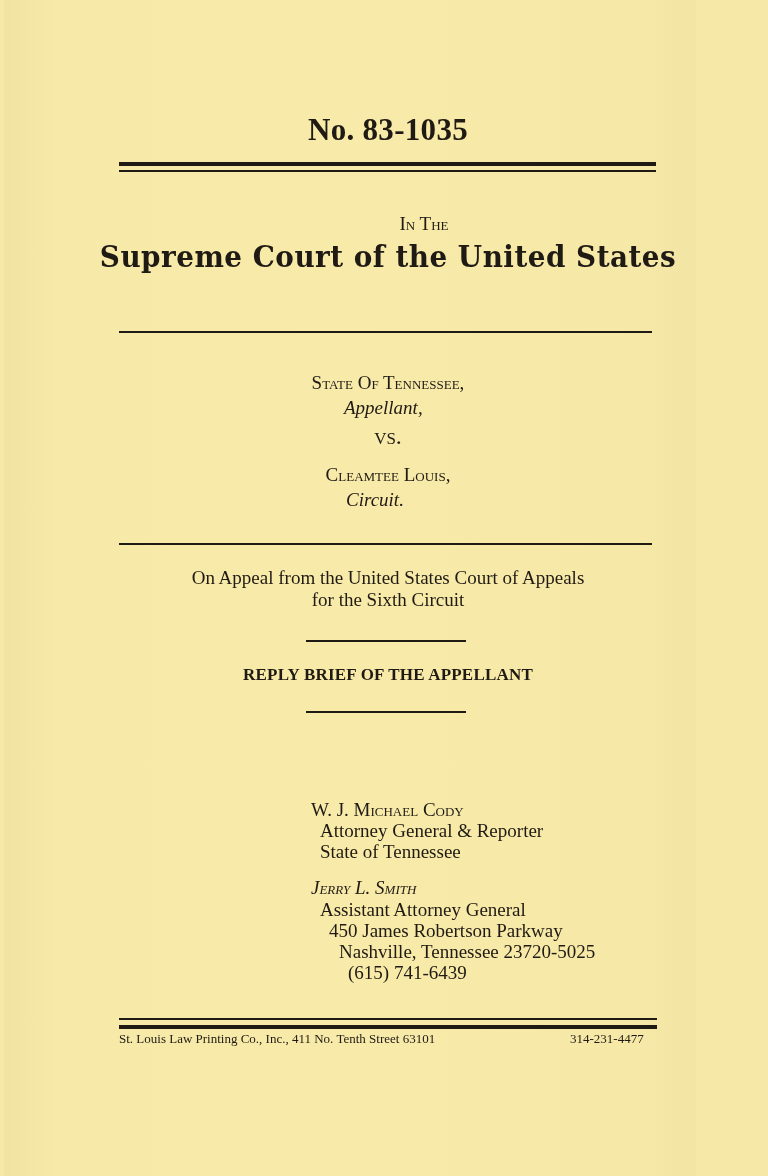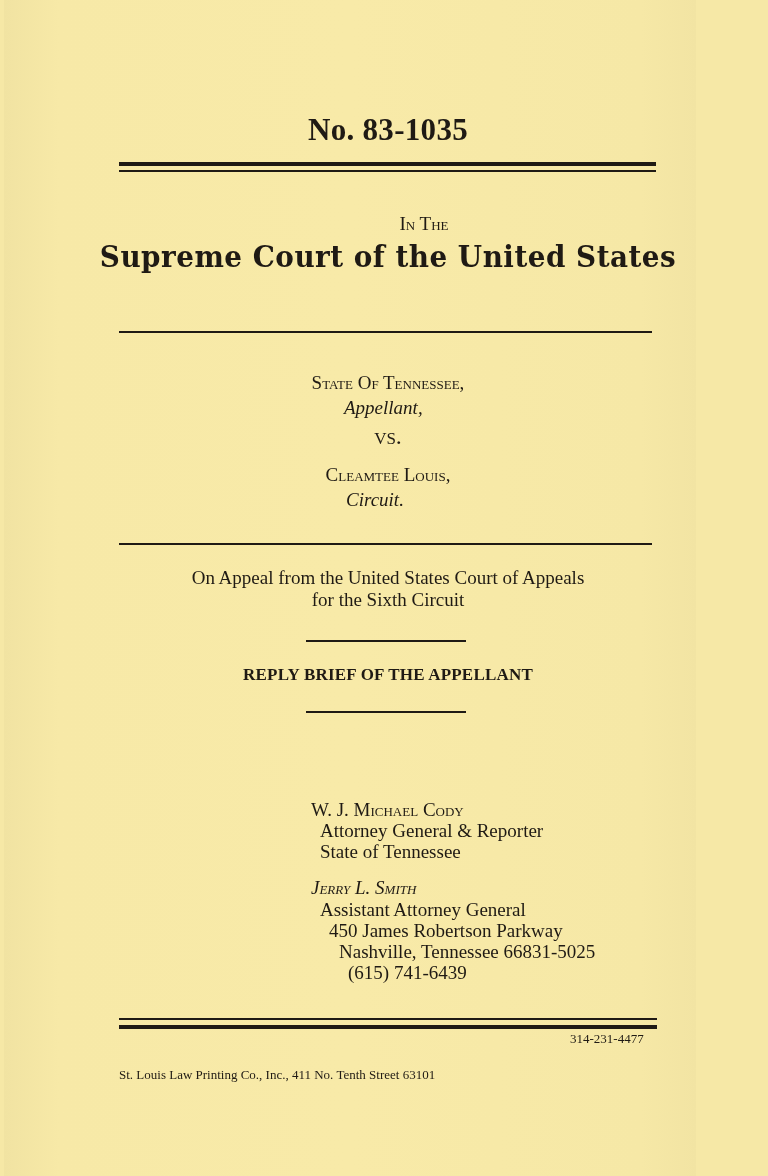--- a/index.html
+++ b/index.html
@@ -120,22 +120,22 @@
 
   <div class="rule" style="left:302px; width:160px; top:711px; height:2px;"></div>
 
   <div class="counsel sc" style="top:774px; left:307px;">W. J. Michael Cody</div>
   <div class="counsel" style="top:795px; left:316px;">Attorney General &amp; Reporter</div>
   <div class="counsel" style="top:816px; left:316px;">State of Tennessee</div>
 
   <div class="counsel sc" style="top:852px; left:307px;font-style:italic;">Jerry L. Smith</div>
   <div class="counsel" style="top:874px; left:316px;">Assistant Attorney General</div>
   <div class="counsel" style="top:895px; left:325px;">450 James Robertson Parkway</div>
-  <div class="counsel" style="top:916px; left:335px;">Nashville, Tennessee 66831-5025</div>
+  <div class="counsel" style="top:916px; left:335px;">Nashville, Tennessee 23720-5025</div>
   <div class="counsel" style="top:937px; left:344px;">(615) 741-6439</div>
 
   <div class="rule" style="left:115px; width:538px; top:1018px; height:1.5px;"></div>
   <div class="rule" style="left:115px; width:538px; top:1025px; height:4px;"></div>
 
-  <div class="footer" style="left:115px;margin-top:36px;">St. Louis Law Printing Co., Inc., 411 No. Tenth Street 63101</div>
+  <div class="footer" style="left:115px;">St. Louis Law Printing Co., Inc., 411 No. Tenth Street 63101</div>
   <div class="footer" style="left:566px;">314-231-4477</div>
 
 </div>
 
 </body></html>

